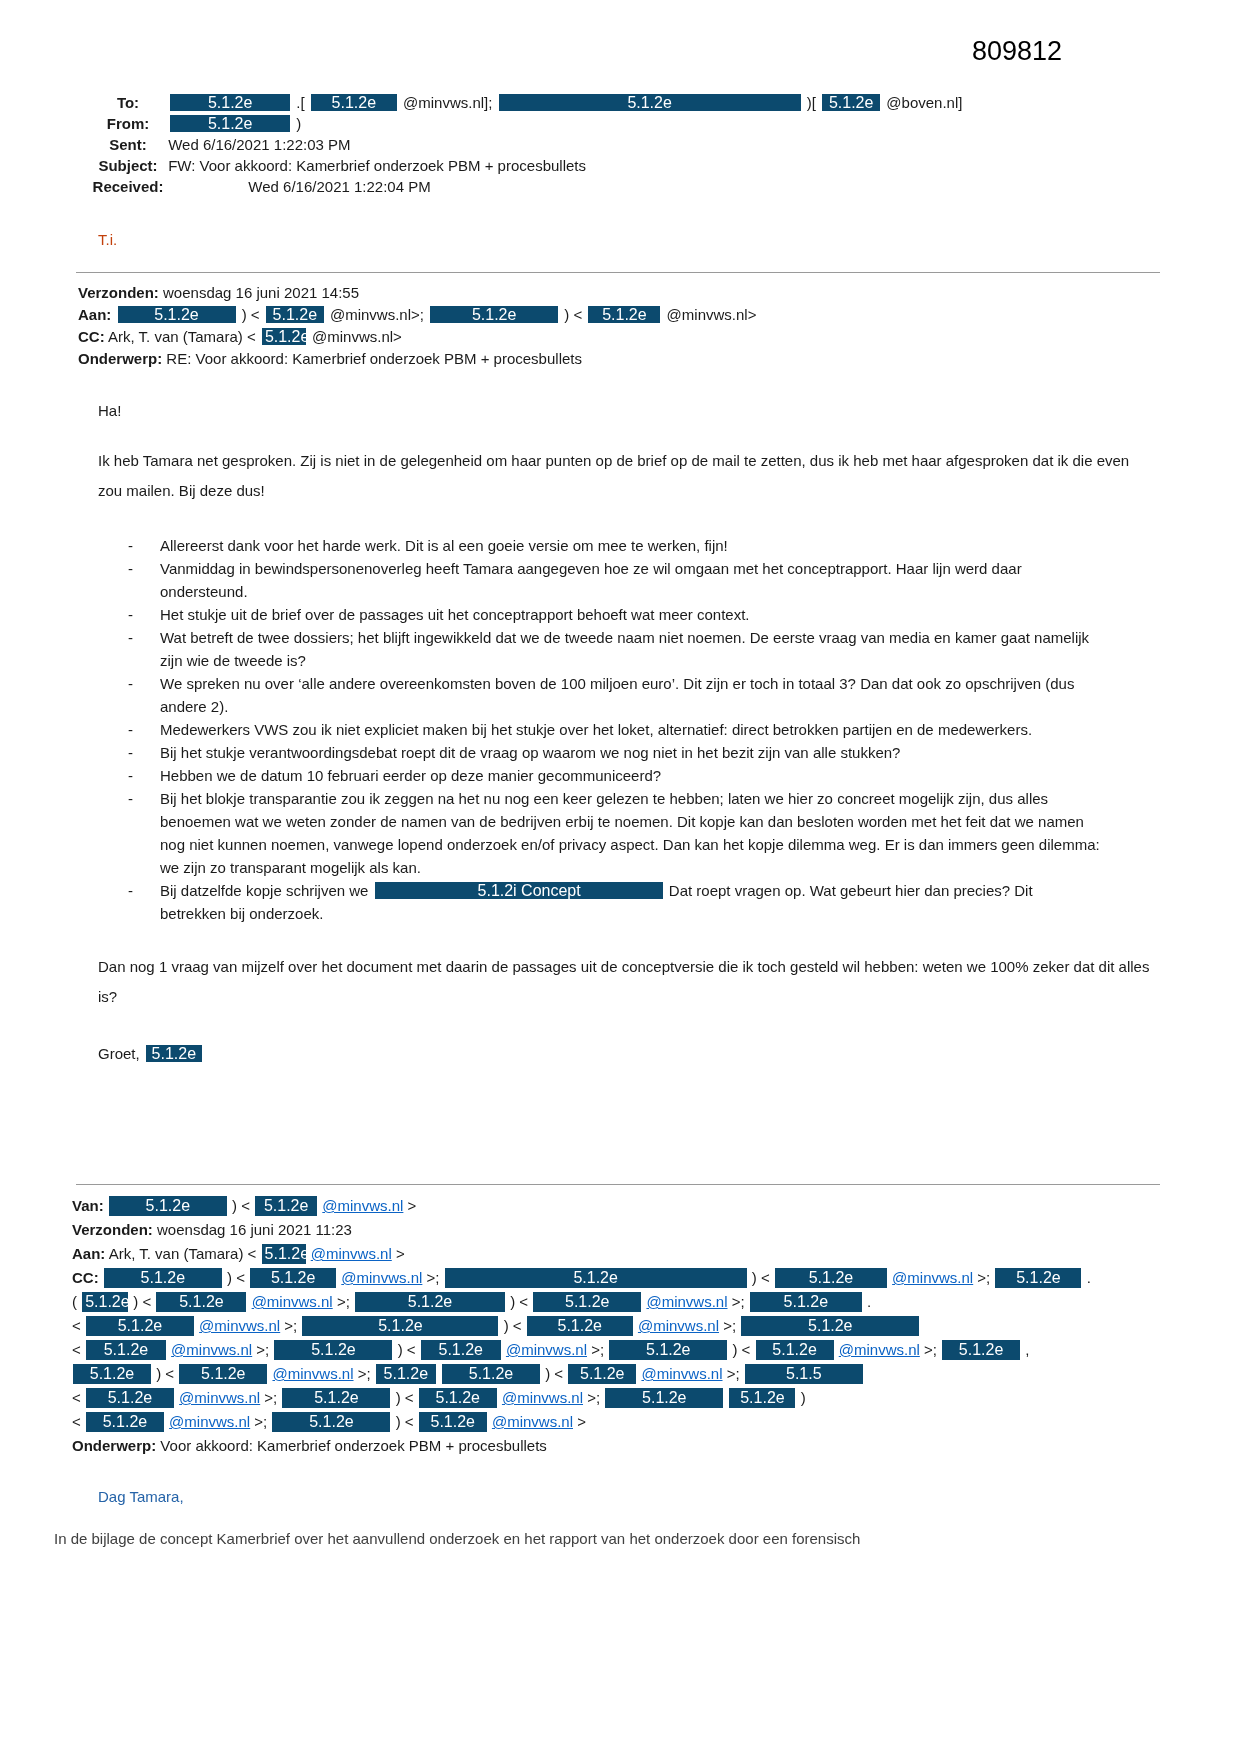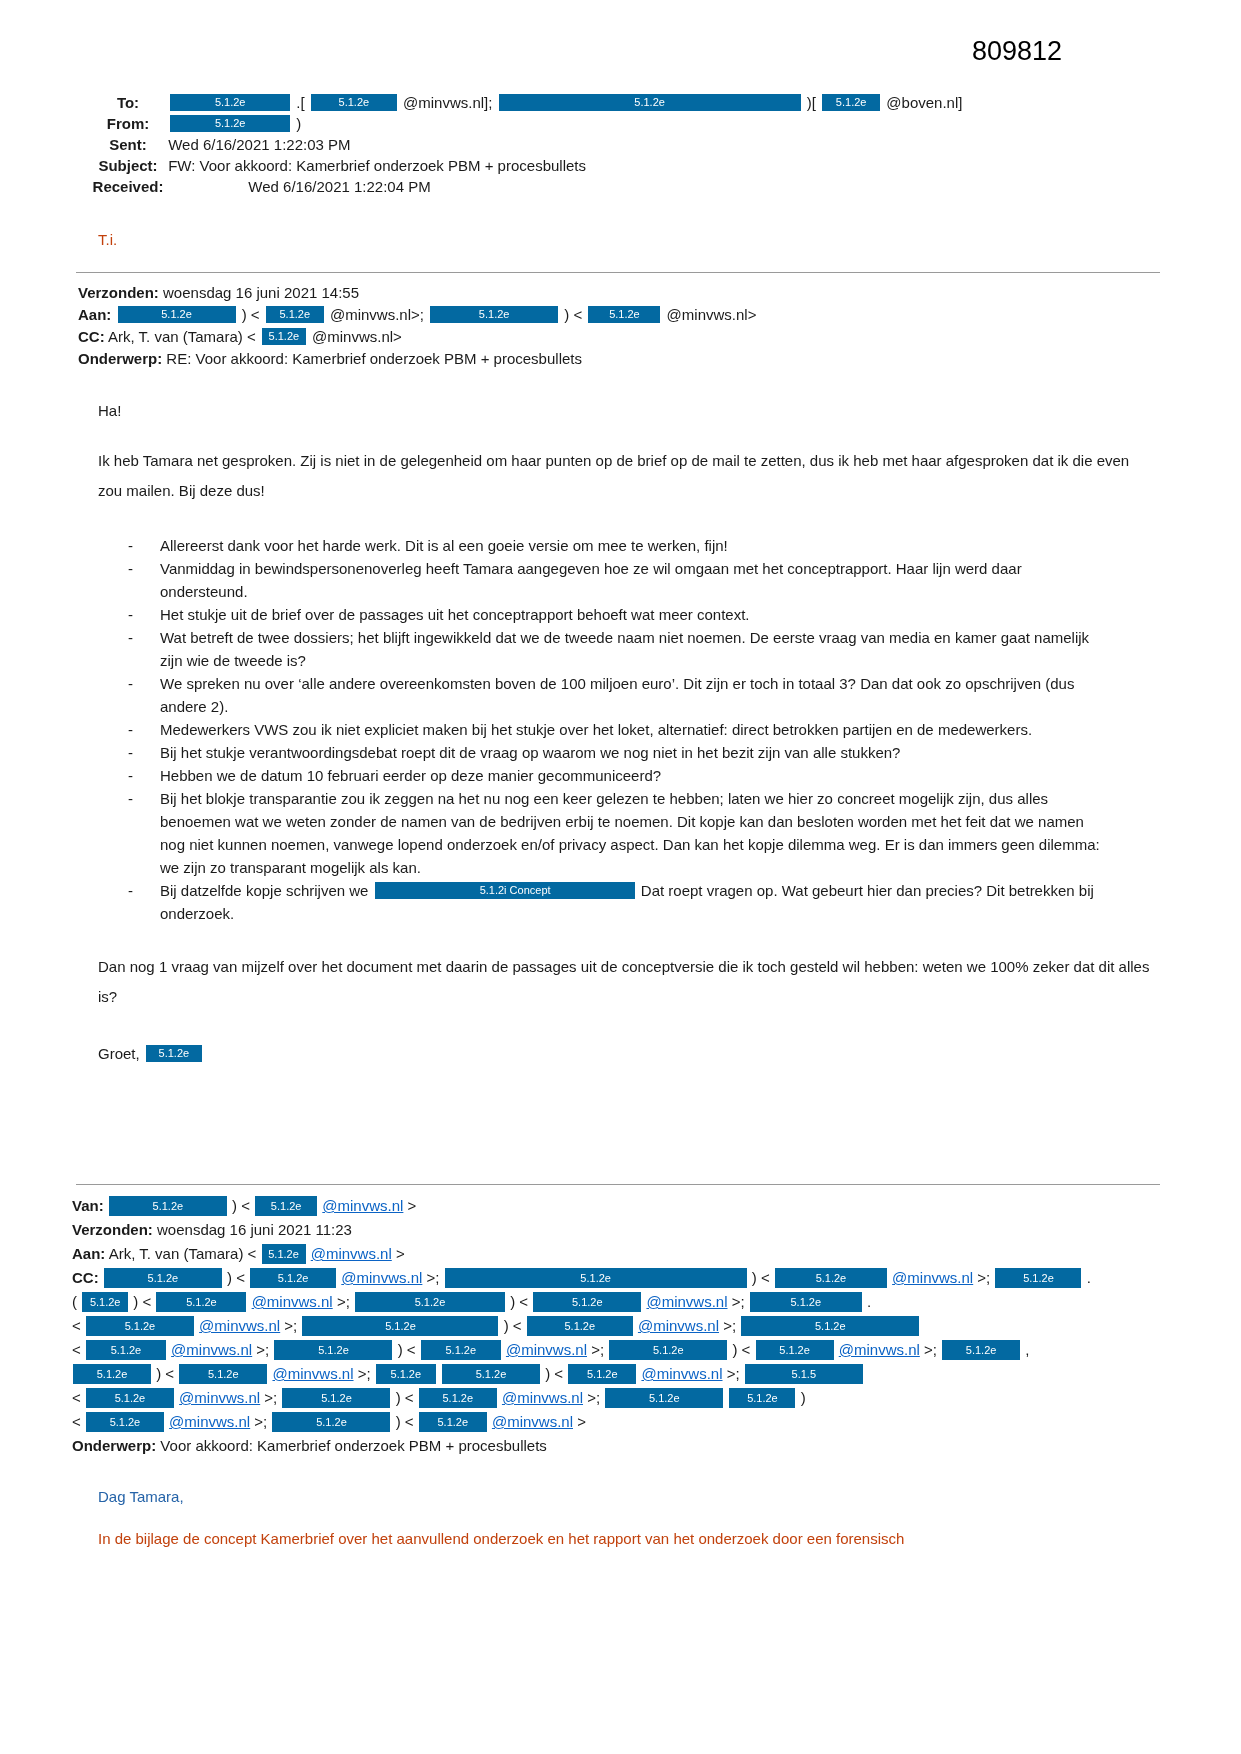--- a/index.html
+++ b/index.html
@@ -22,29 +22,29 @@
   .para{margin-top:27px;line-height:30px;}
   .bullets{margin:28px 55px 0 30px;line-height:23px;}
   .bullet{display:flex;}
   .dash{flex:0 0 32px;}
   .btext{flex:1;}
   .closing{margin-top:33px;}
   .sep2{margin-top:122px;}
   .inner2{margin:9px 0 0 72px;line-height:24px;}
   .inner2 .hline{white-space:nowrap;}
   .redact{
-    display:inline-block;background:#0369a1;color:#ffffff;
-    font-size:11px;height:17px;line-height:17px;text-align:center;
+    display:inline-block;background:#0c4a6e;color:#ffffff;
+    font-size:16px;height:17px;line-height:17px;text-align:center;
     vertical-align:-3px;margin:0 2px;box-sizing:border-box;padding:0 3px;
     overflow:hidden;white-space:nowrap;
   }
   .inner2 .redact{height:20px;line-height:20px;vertical-align:-5px;margin:0 1px;}
   .elink{color:#0b63c5;text-decoration:underline;cursor:pointer;}
   .greeting{margin:30px 0 0 98px;color:#2563a8;}
-  .finalline{margin:25px 0 0 98px;color:#c2410c;}
+  .finalline{margin:25px 0 0 54px;color:#404040;}
 </style>
 </head>
 <body>
 
 <div class="page">
 
   <div class="docnum">809812</div>
 
   <div class="outer">
       <div class="hline"><span class="hlabel">To:</span> <span class="redact" style="width: 120px;">5.1.2e</span> <span>.[</span> <span class="redact" style="width: 86px;">5.1.2e</span> <span>@minvws.nl];</span> <span class="redact" style="width: 302px;">5.1.2e</span> <span>)[</span> <span class="redact" style="width: 58px;">5.1.2e</span> <span>@boven.nl]</span> </div>
@@ -100,21 +100,21 @@
         <div class="bullet">
           <span class="dash">-</span>
           <div class="btext"><span>Hebben we de datum 10 februari eerder op deze manier gecommuniceerd?</span> </div>
         </div>
         <div class="bullet">
           <span class="dash">-</span>
           <div class="btext"><span>Bij het blokje transparantie zou ik zeggen na het nu nog een keer gelezen te hebben; laten we hier zo concreet mogelijk zijn, dus alles benoemen wat we weten zonder de namen van de bedrijven erbij te noemen. Dit kopje kan dan besloten worden met het feit dat we namen nog niet kunnen noemen, vanwege lopend onderzoek en/of privacy aspect. Dan kan het kopje dilemma weg. Er is dan immers geen dilemma: we zijn zo transparant mogelijk als kan.</span> </div>
         </div>
         <div class="bullet">
           <span class="dash">-</span>
-          <div class="btext"><span>Bij datzelfde kopje schrijven we</span> <span class="redact" style="width: 260px; padding-left: 24px;">5.1.2i Concept</span> <span>Dat roept vragen op. Wat gebeurt hier dan precies? Dit betrekken bij onderzoek.</span> </div>
+          <div class="btext"><span>Bij datzelfde kopje schrijven we</span> <span class="redact" style="width: 288px; padding-left: 24px;">5.1.2i Concept</span> <span>Dat roept vragen op. Wat gebeurt hier dan precies? Dit betrekken bij onderzoek.</span> </div>
         </div>
       </div>
     <div class="para">Dan nog 1 vraag van mijzelf over het document met daarin de passages uit de conceptversie  die ik toch gesteld wil hebben: weten we 100% zeker dat dit alles is?</div>
     <div class="closing"><span>Groet,</span> <span class="redact" style="width: 56px;">5.1.2e</span> </div>
   </div>
 
   <hr class="sep sep2">
 
   <div class="inner2">
       <div class="hline"><span class="hlabel">Van:</span> <span class="redact" style="width: 118px;">5.1.2e</span> <span>) &lt;</span> <span class="redact" style="width: 62px;">5.1.2e</span> <a class="elink">@minvws.nl</a> <span>&gt;</span> </div>

